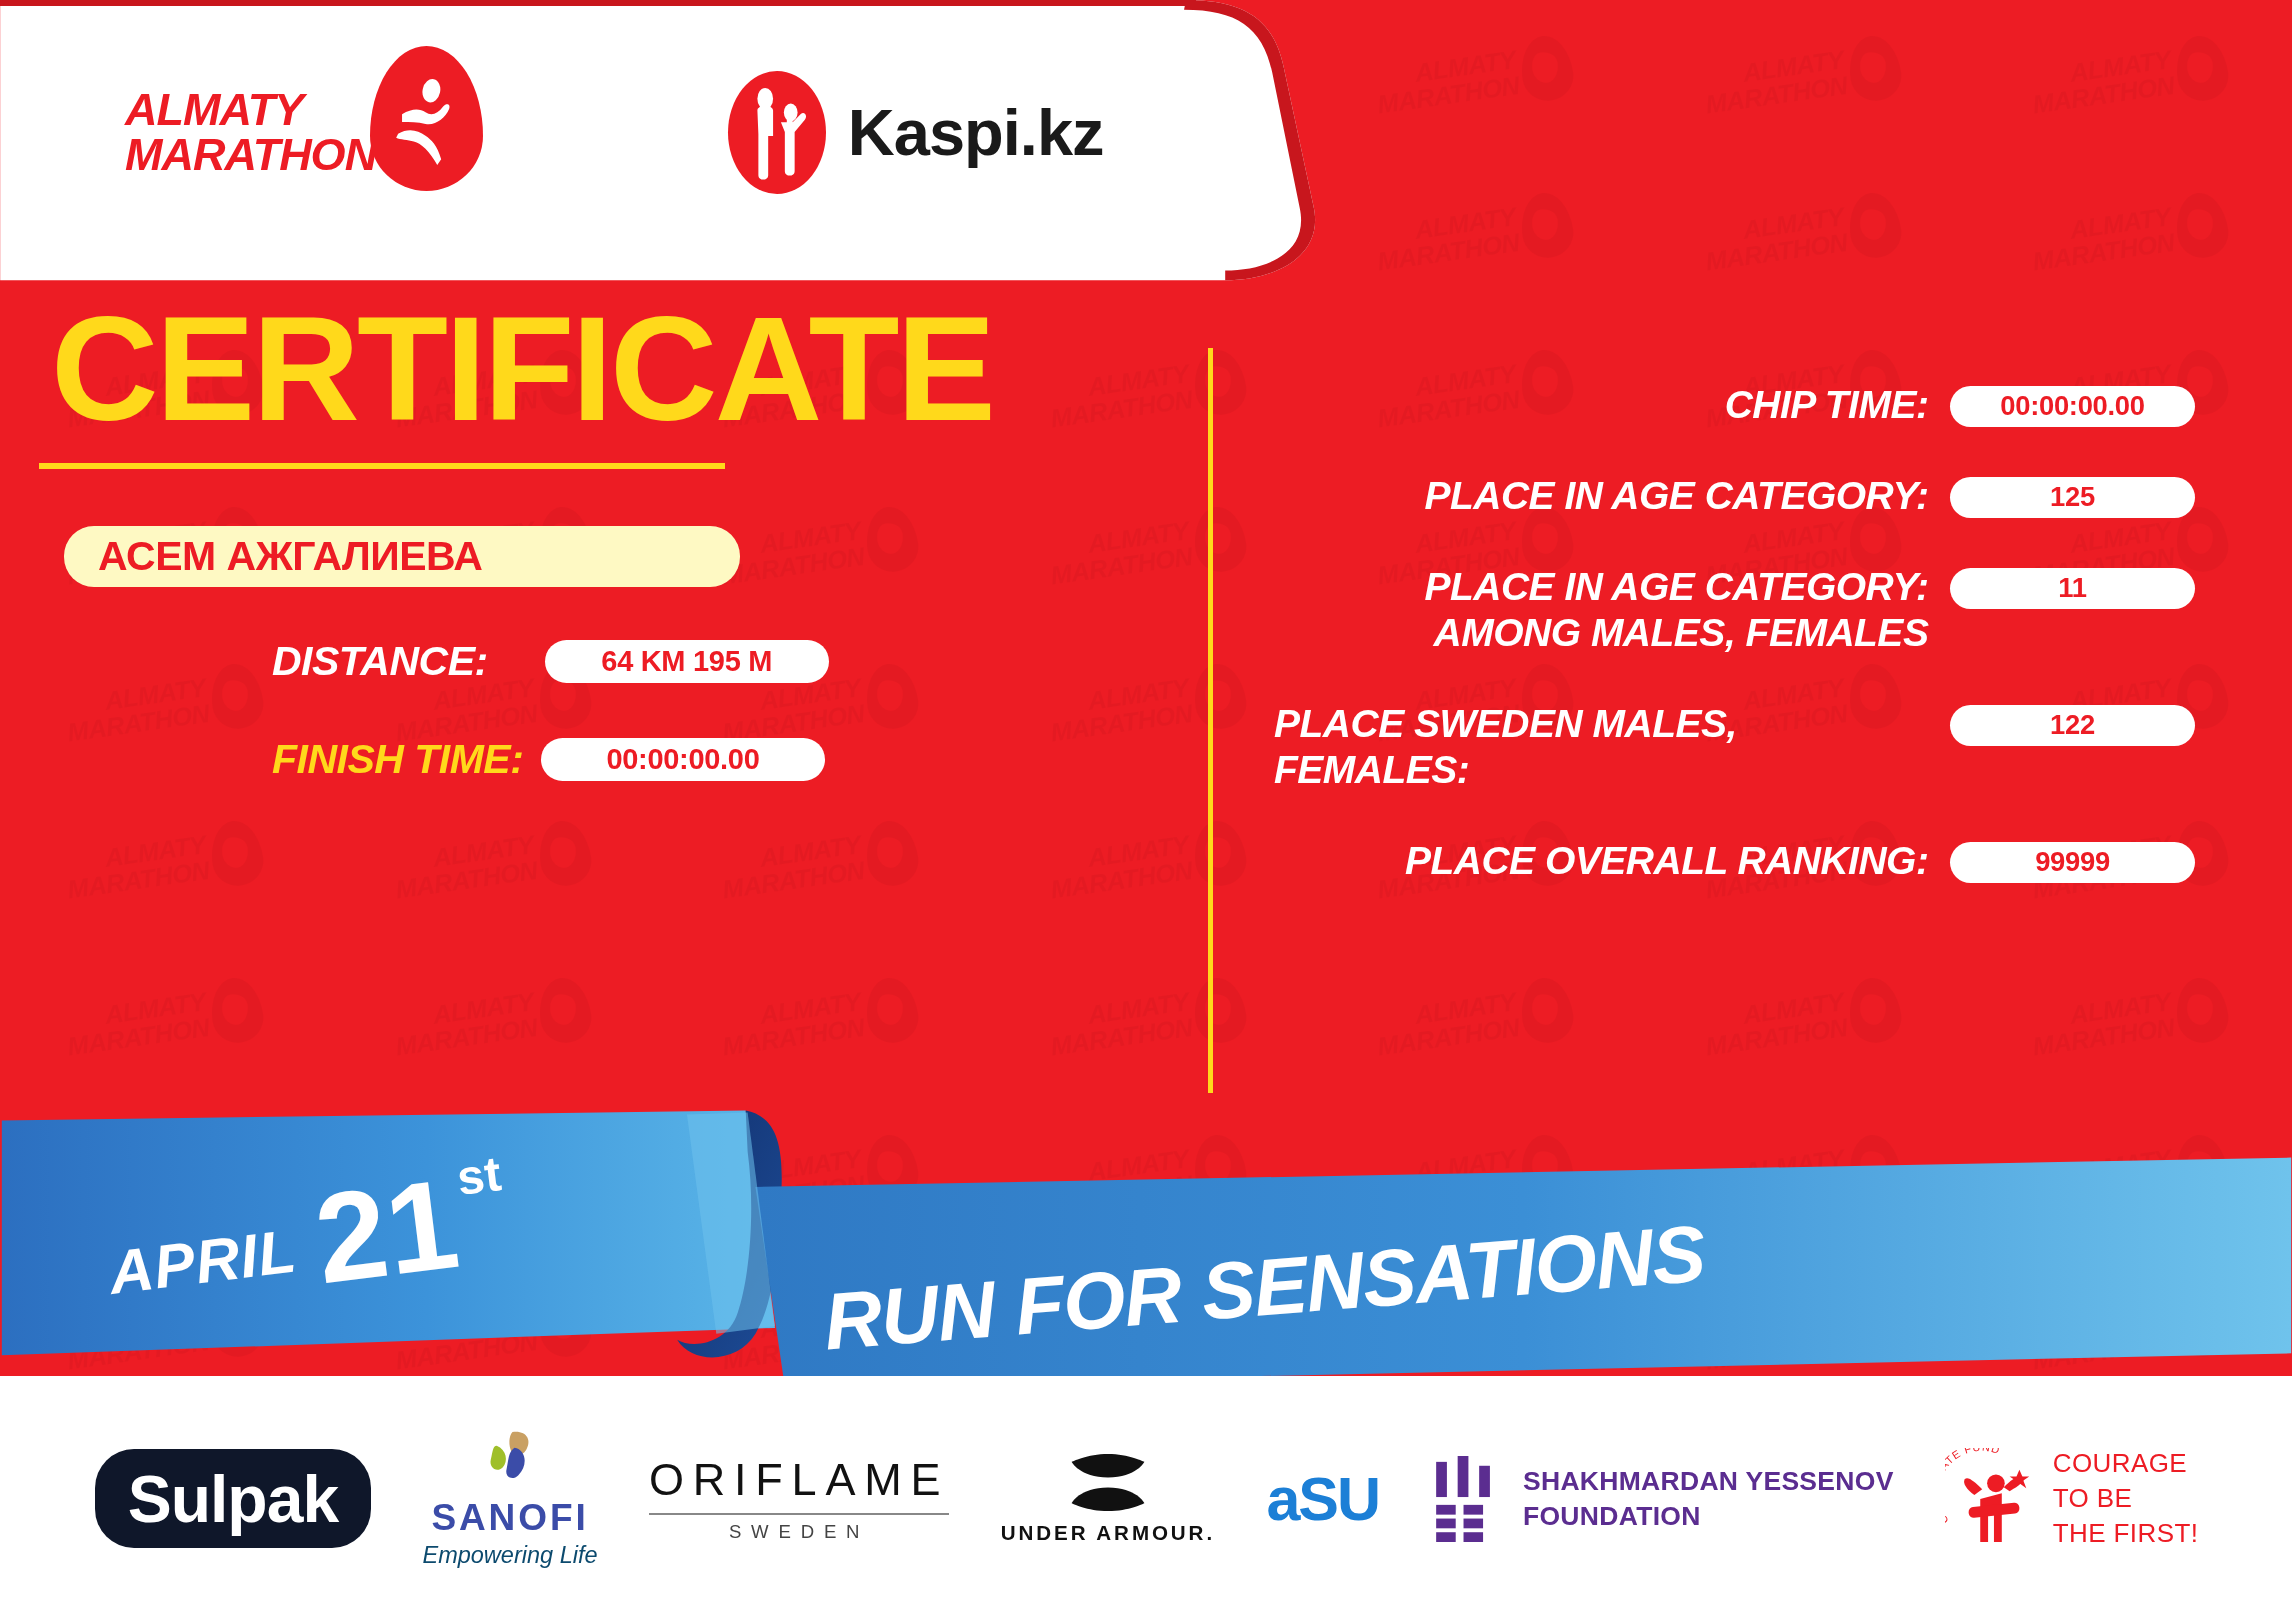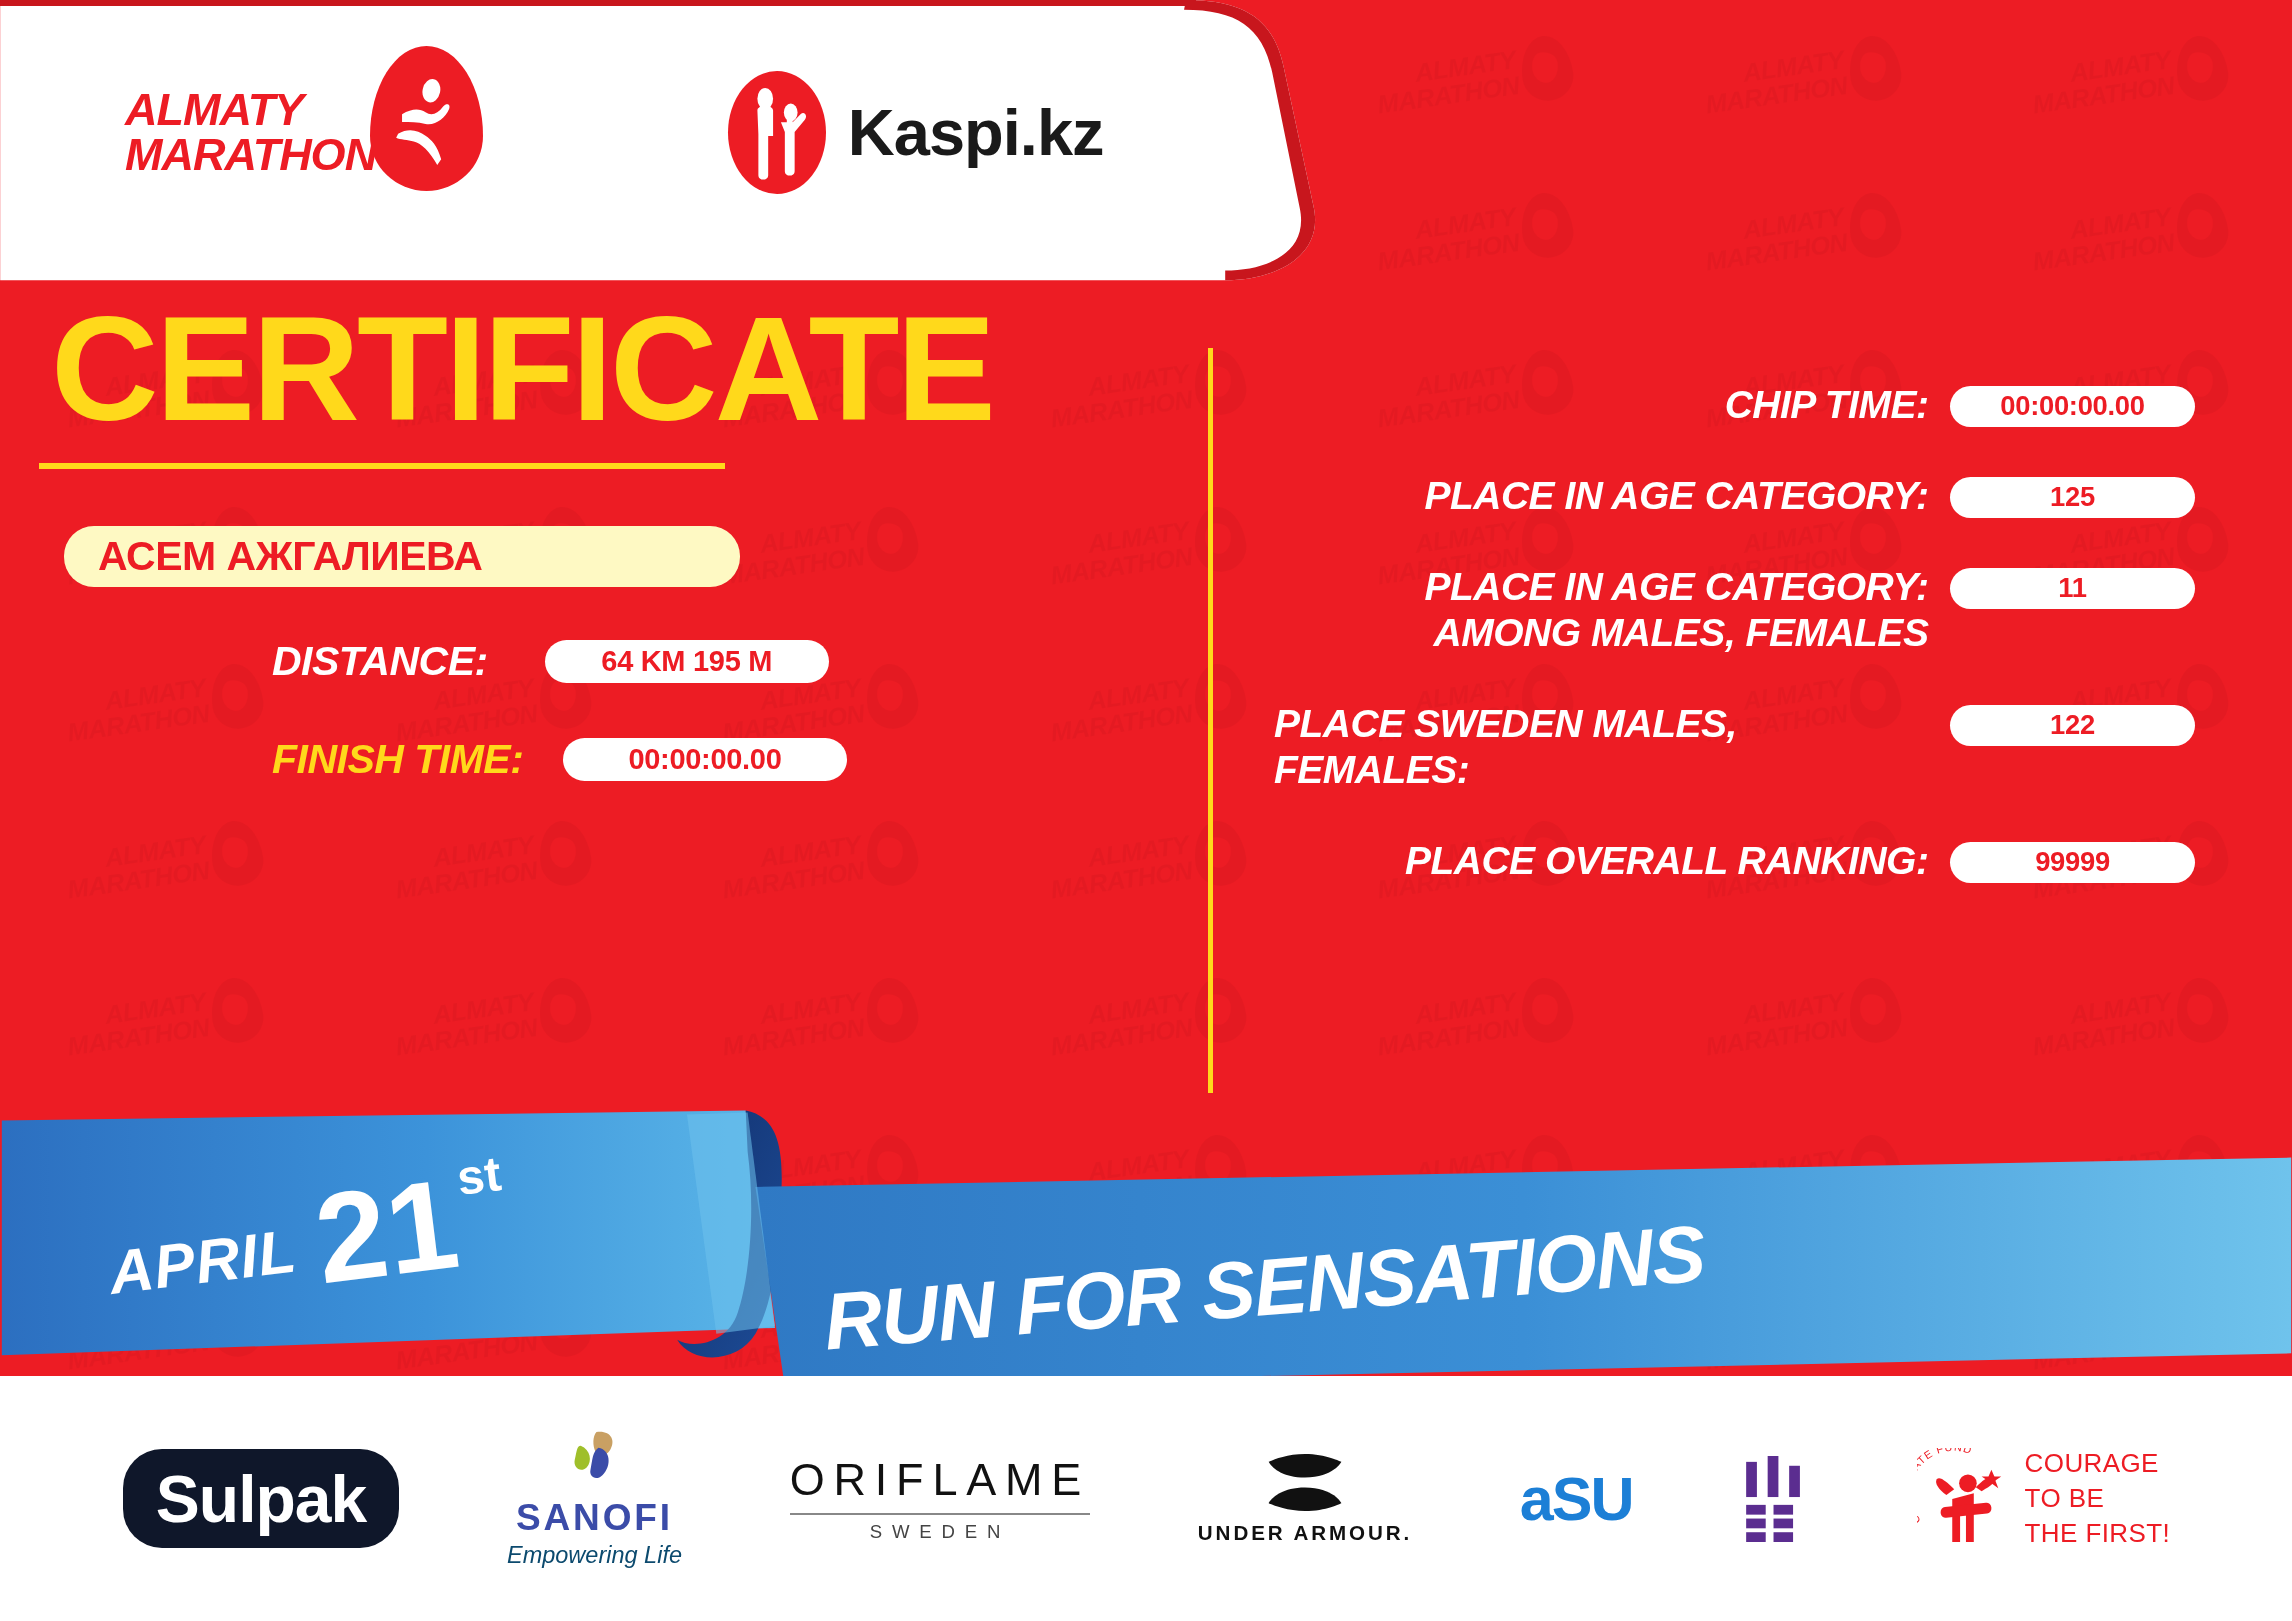--- a/index.html
+++ b/index.html
@@ -100,21 +100,21 @@
   }
   .lbl-white { color:#fff; }
   .lbl-yellow { color:#FFD91B; }
   .val-pill {
     background:#fff; border-radius:23.5px; height:43px;
     display:flex; align-items:center; justify-content:center;
     color:#ED1C24; font-weight:bold; font-size:29px; letter-spacing:-0.3px;
   }
   .row-distance { margin-left:272px; }
   .row-distance .val-pill { width:284px; margin-left:57px; }
-  .row-finish { margin-left:272px;gap:22px; }
+  .row-finish { margin-left:272px; }
   .row-finish .val-pill { width:284px; margin-left:17.6px; }
 
   
   .divider {
     position:absolute; left:1208px; top:348px;
     width:4.9px; height:745px; background:#FFD91B; z-index:10;
   }
 
   
   .right-col { position:absolute; left:1274px; top:372px; width:921px; z-index:10;margin-top:10px; }
@@ -1057,20 +1057,24 @@
           <rect x="28" y="0" width="11" height="42" fill="#5B2D90"></rect>
           <rect x="50" y="10" width="11" height="32" fill="#5B2D90"></rect>
           <rect x="6" y="50" width="20" height="10" fill="#5B2D90"></rect>
           <rect x="34" y="50" width="20" height="10" fill="#5B2D90"></rect>
           <rect x="6" y="64" width="20" height="10" fill="#5B2D90"></rect>
           <rect x="34" y="64" width="20" height="10" fill="#5B2D90"></rect>
           <rect x="6" y="78" width="20" height="10" fill="#5B2D90"></rect>
           <rect x="34" y="78" width="20" height="10" fill="#5B2D90"></rect>
         </svg>
       </div>
+      <div class="yess-name">
+        <div>SHAKHMARDAN YESSENOV</div>
+        <div>FOUNDATION</div>
+      </div>
     </div>
 
     <div class="sp courage">
       <div class="courage-mark">
         <svg viewBox="0 0 96 104" width="94" height="102">
           <defs>
               <path id="arcP" d="M8,78 A42,42 0 0 1 66,14"></path>
             </defs>
           <text font-size="11" fill="#ED1C24" font-family="Liberation Sans, sans-serif" letter-spacing="1">
             <textPath href="#arcP" startOffset="4%">CORPORATE FUND</textPath>

